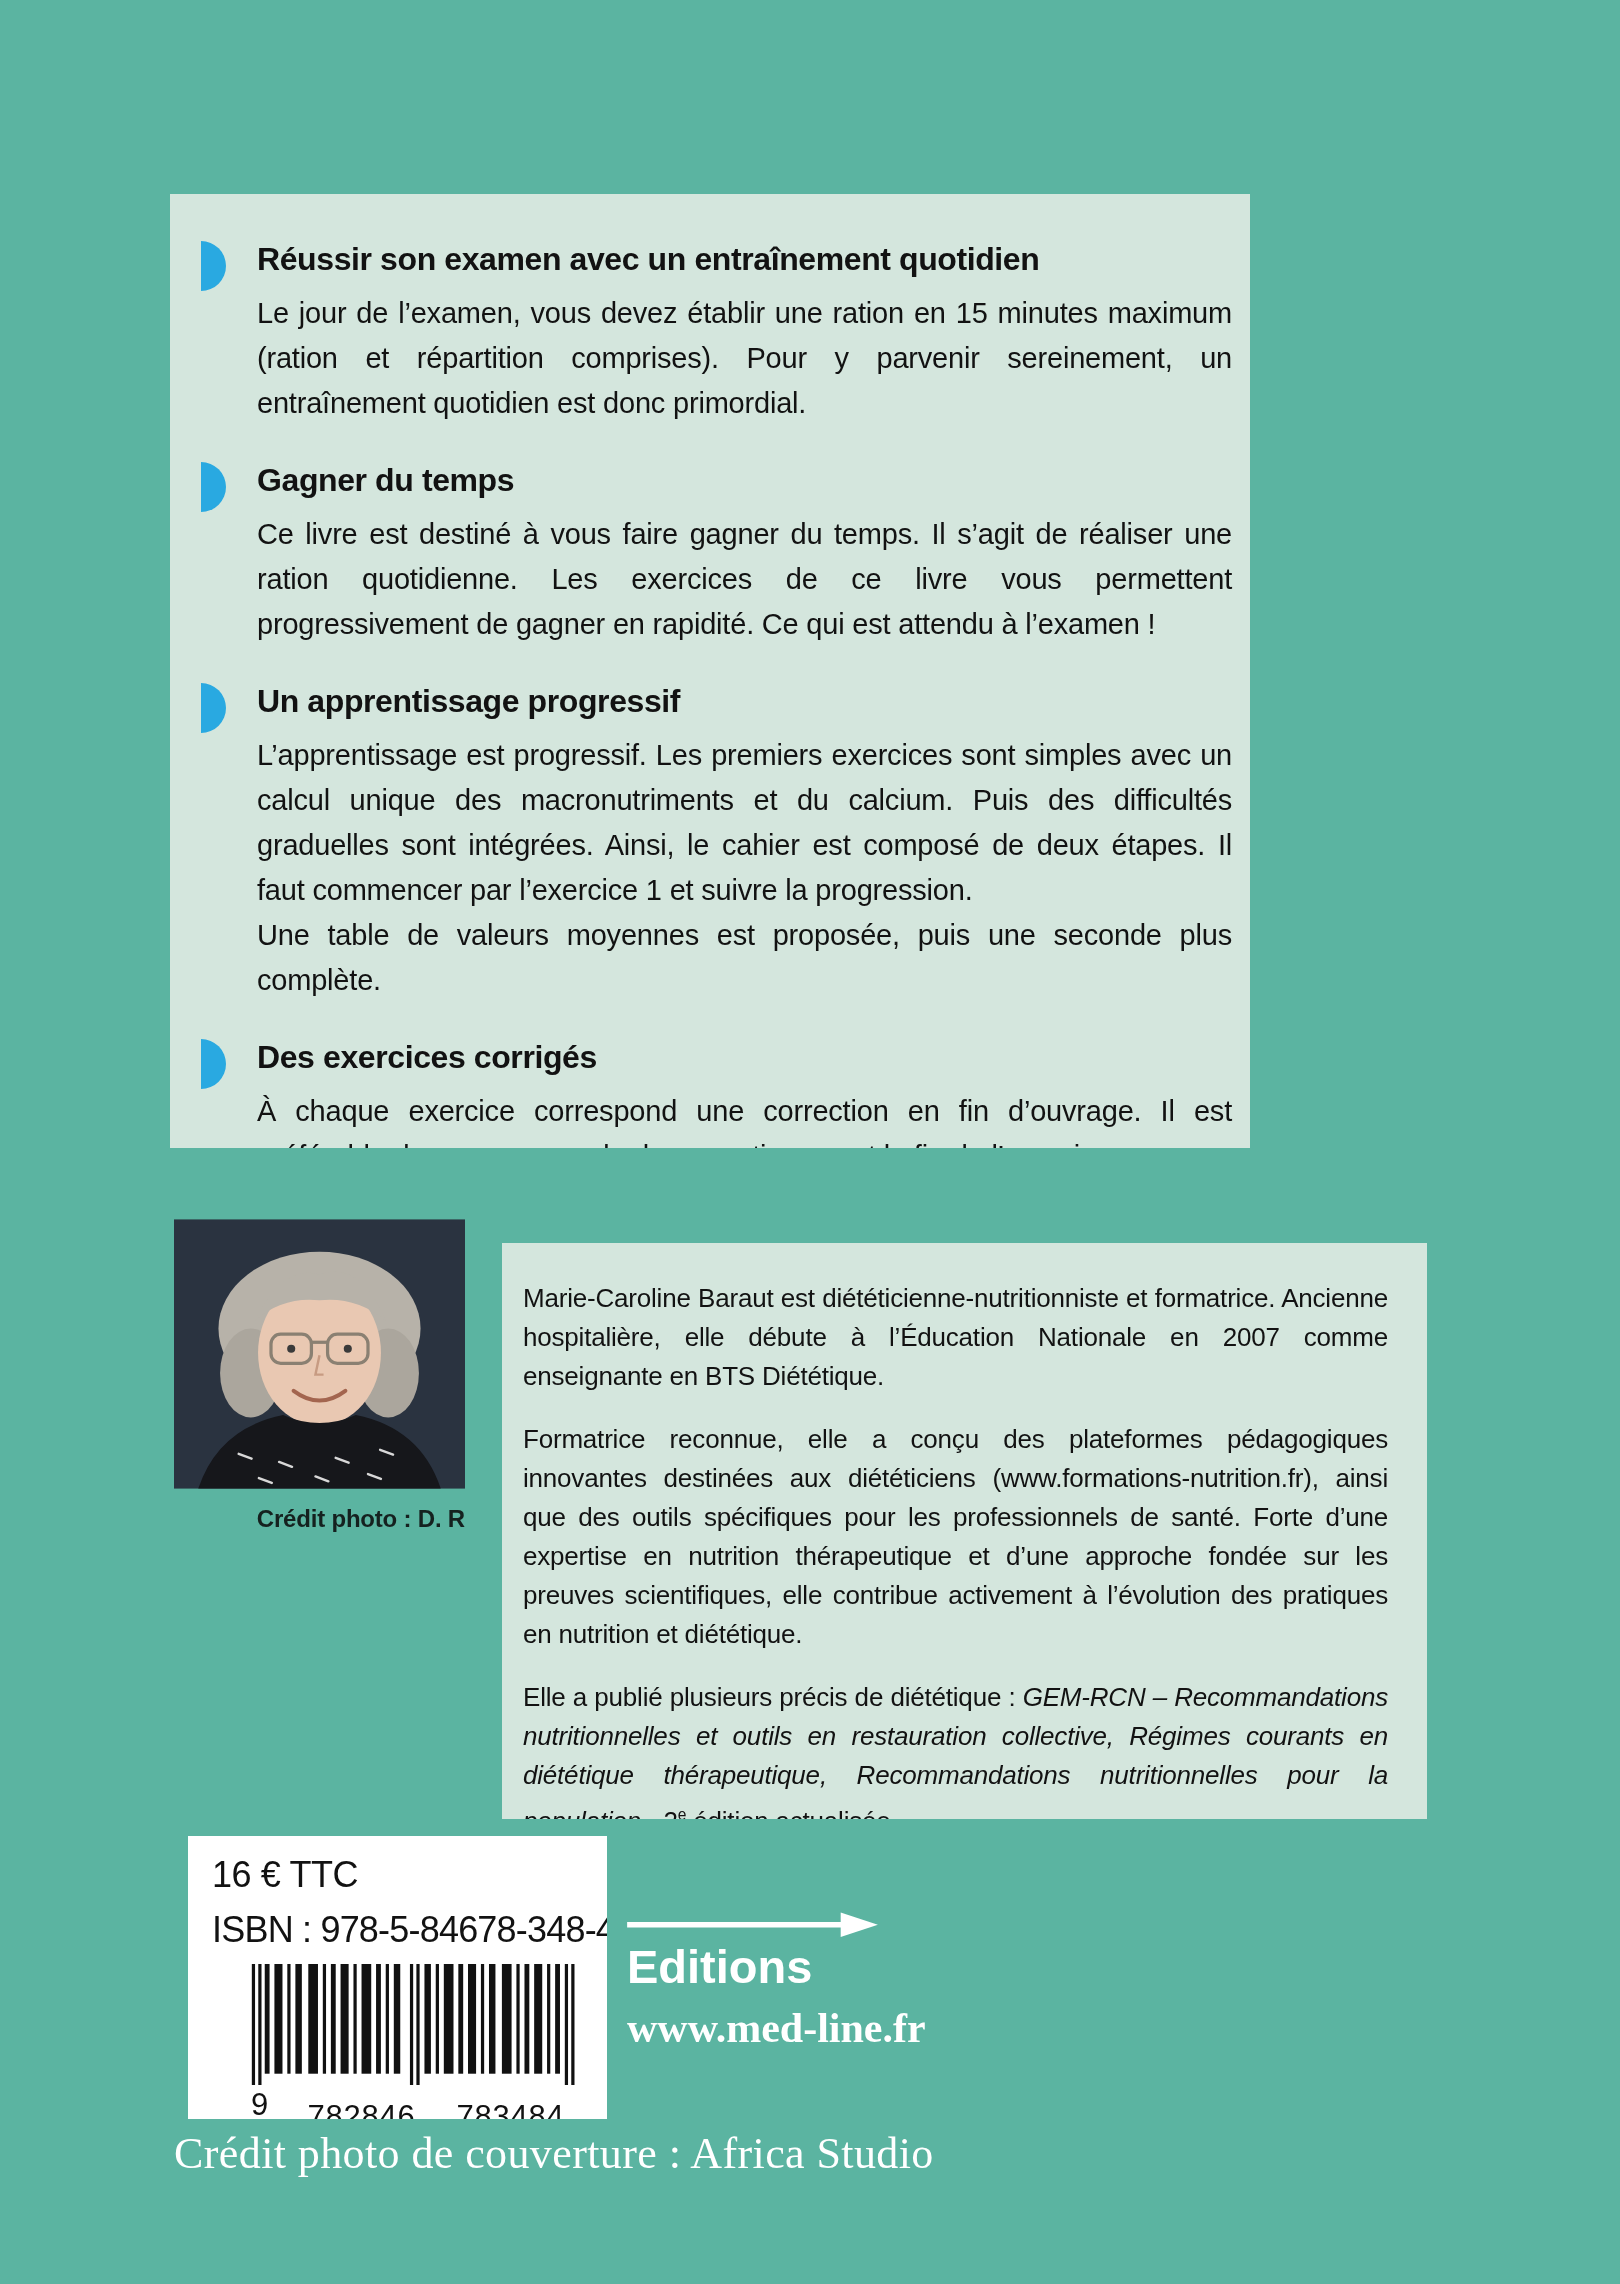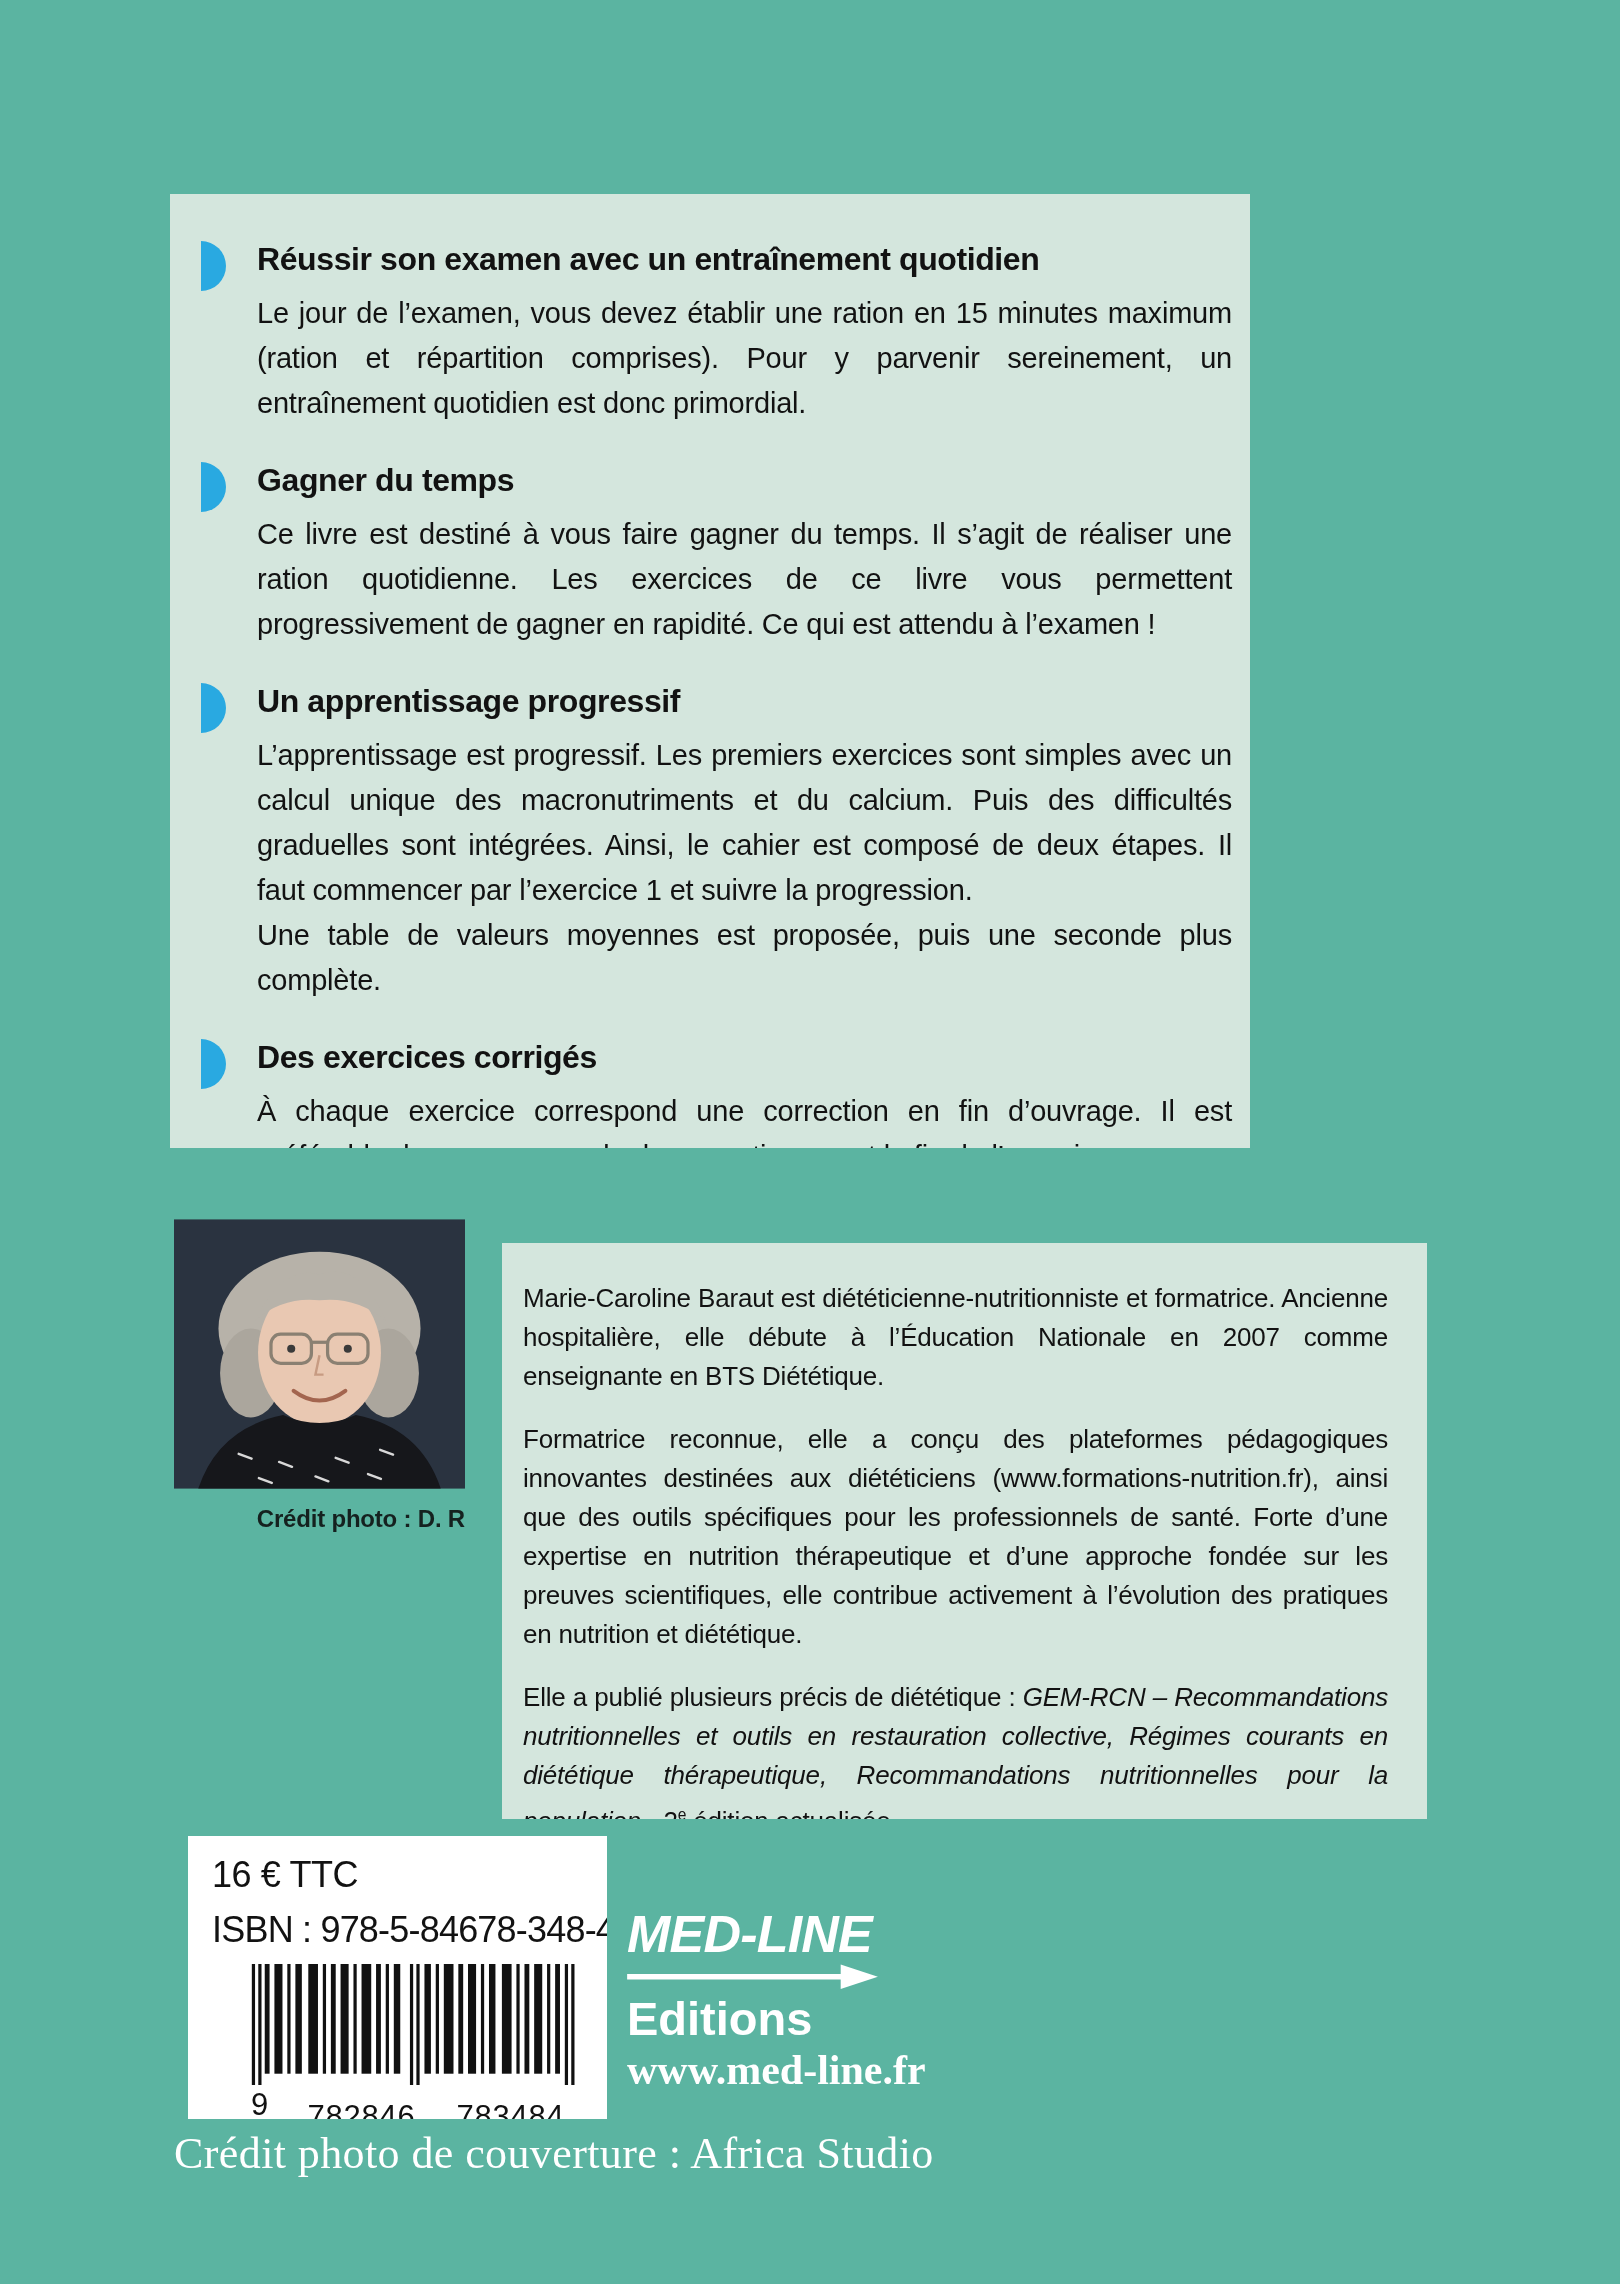--- a/index.html
+++ b/index.html
@@ -81,21 +81,21 @@
     position:absolute;left:627px;top:1908px;width:340px;
     color:var(--white,#FFFFFF);
   }
   .pub-name{
     font-size:52px;font-weight:bold;font-style:italic;letter-spacing:-0.8px;
     line-height:52px;
   }
   .pub-arrow{display:block;margin-top:3.2px;}
   .pub-division{font-size:47px;font-weight:bold;line-height:49px;margin-top:3.2px;}
   .pub-site{
-    display:block;margin-top:3px;
+    display:block;margin-top:13px;
     font-family:"Liberation Serif",serif;font-weight:bold;font-size:42px;
     color:var(--white,#FFFFFF);text-decoration:none;
   }
   
   .cover-credit{
     position:absolute;left:174px;top:2128px;
     color:var(--white,#FFFFFF);
     font-family:"Liberation Serif",serif;
     font-size:44px;letter-spacing:0.4px;
   }
@@ -212,21 +212,20 @@
       </svg>
       <div class="barcode-digits">
         <span class="lead">9</span>
         <span class="grp">782846</span>
         <span class="grp">783484</span>
       </div>
     </div>
   </div>
 
   <div class="publisher">
-    <div class="pub-name">MED-LINE</div>
     <svg class="pub-arrow" width="251" height="27.5" viewBox="0 0 310 34">
       <line x1="0" y1="17" x2="266" y2="17" stroke="#FFFFFF" stroke-width="7"></line>
       <polygon points="264,2 310,17 264,32" fill="#FFFFFF"></polygon>
     </svg>
     <div class="pub-division">Editions</div>
     <span class="pub-site">www.med-line.fr</span>
   </div>
 
   <div class="cover-credit">Crédit photo de couverture : Africa Studio</div>
 

